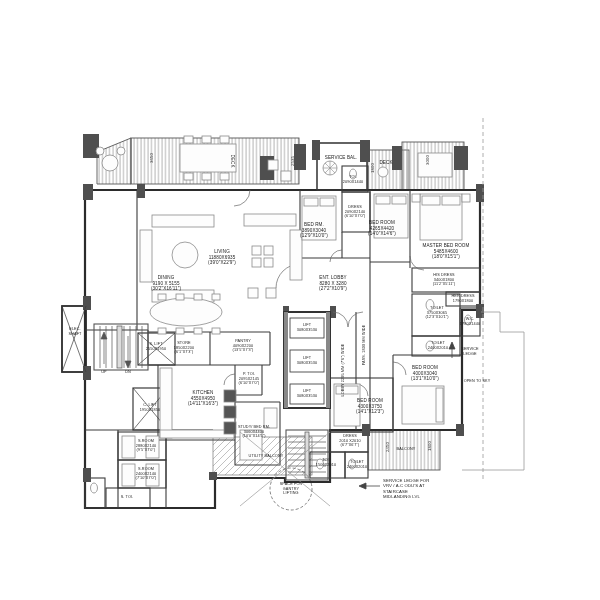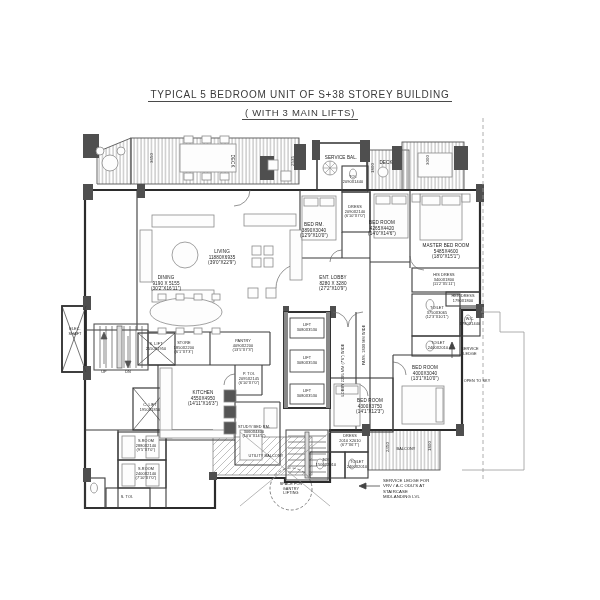--- a/index.html
+++ b/index.html
@@ -223,24 +223,20 @@
     </g>
 
     <g stroke="#444" stroke-width="0.8">
       <line x1="380" y1="486" x2="364" y2="486"></line>
         <polygon points="366,483 366,489 359,486" fill="#444"></polygon>
       <line x1="452" y1="358" x2="452" y2="346"></line>
         <polygon points="449,349 455,349 452,342" fill="#444"></polygon>
     </g>
   </svg>
 
-  <div class="title-wrap">
-    <div><span class="title-line">TYPICAL 5 BEDROOM UNIT OF S+38  STOREY BUILDING</span></div>
-    <div><span class="title-line title-line2">( WITH 3 MAIN LIFTS)</span></div>
-  </div>
 
   <div class="lbl rotcw" style="left:232px;top:161px">DECK</div>
   <div class="lbl dim rotccw" style="left:152px;top:158px">3650</div>
   <div class="lbl dim rotccw" style="left:293px;top:161px">2535</div>
   <div class="lbl" style="left:341px;top:158px">SERVICE BAL.</div>
   <div class="lbl tiny" style="left:353px;top:180px">TOI.
 2090X1440</div>
   <div class="lbl" style="left:386px;top:163px">DECK</div>
   <div class="lbl dim rotccw" style="left:373px;top:168px">1800</div>
   <div class="lbl dim rotccw" style="left:428px;top:160px">3000</div>

